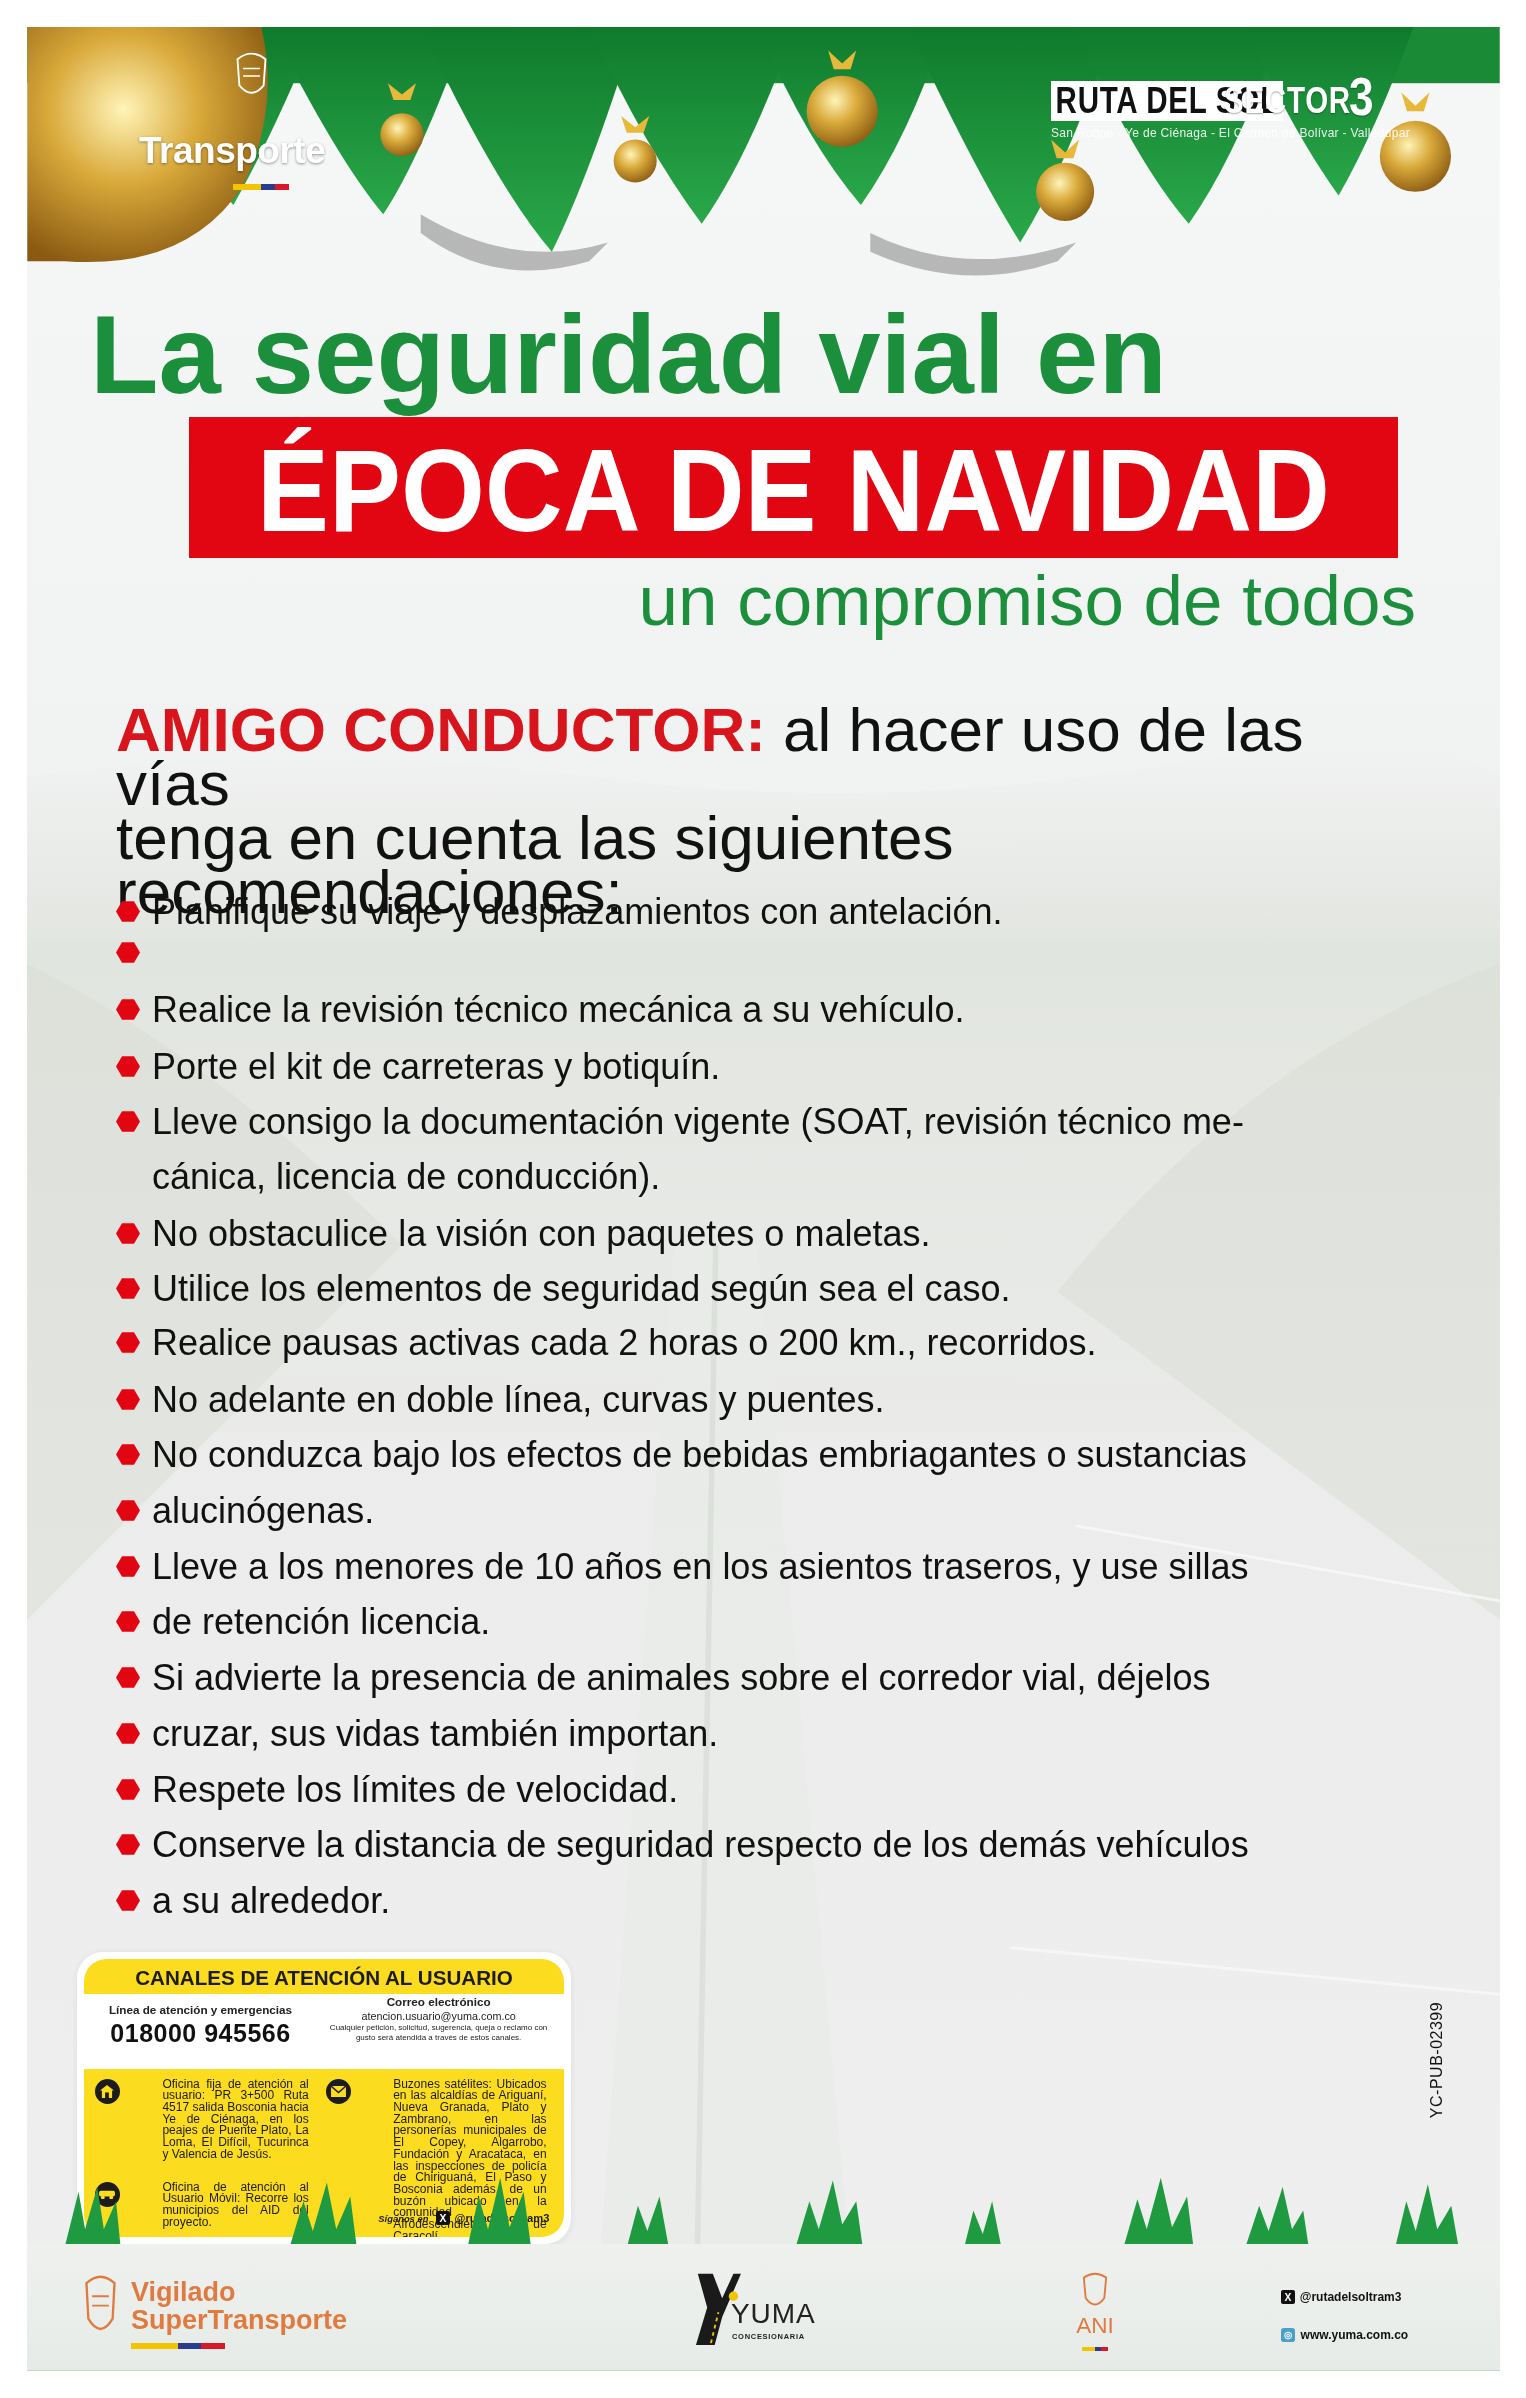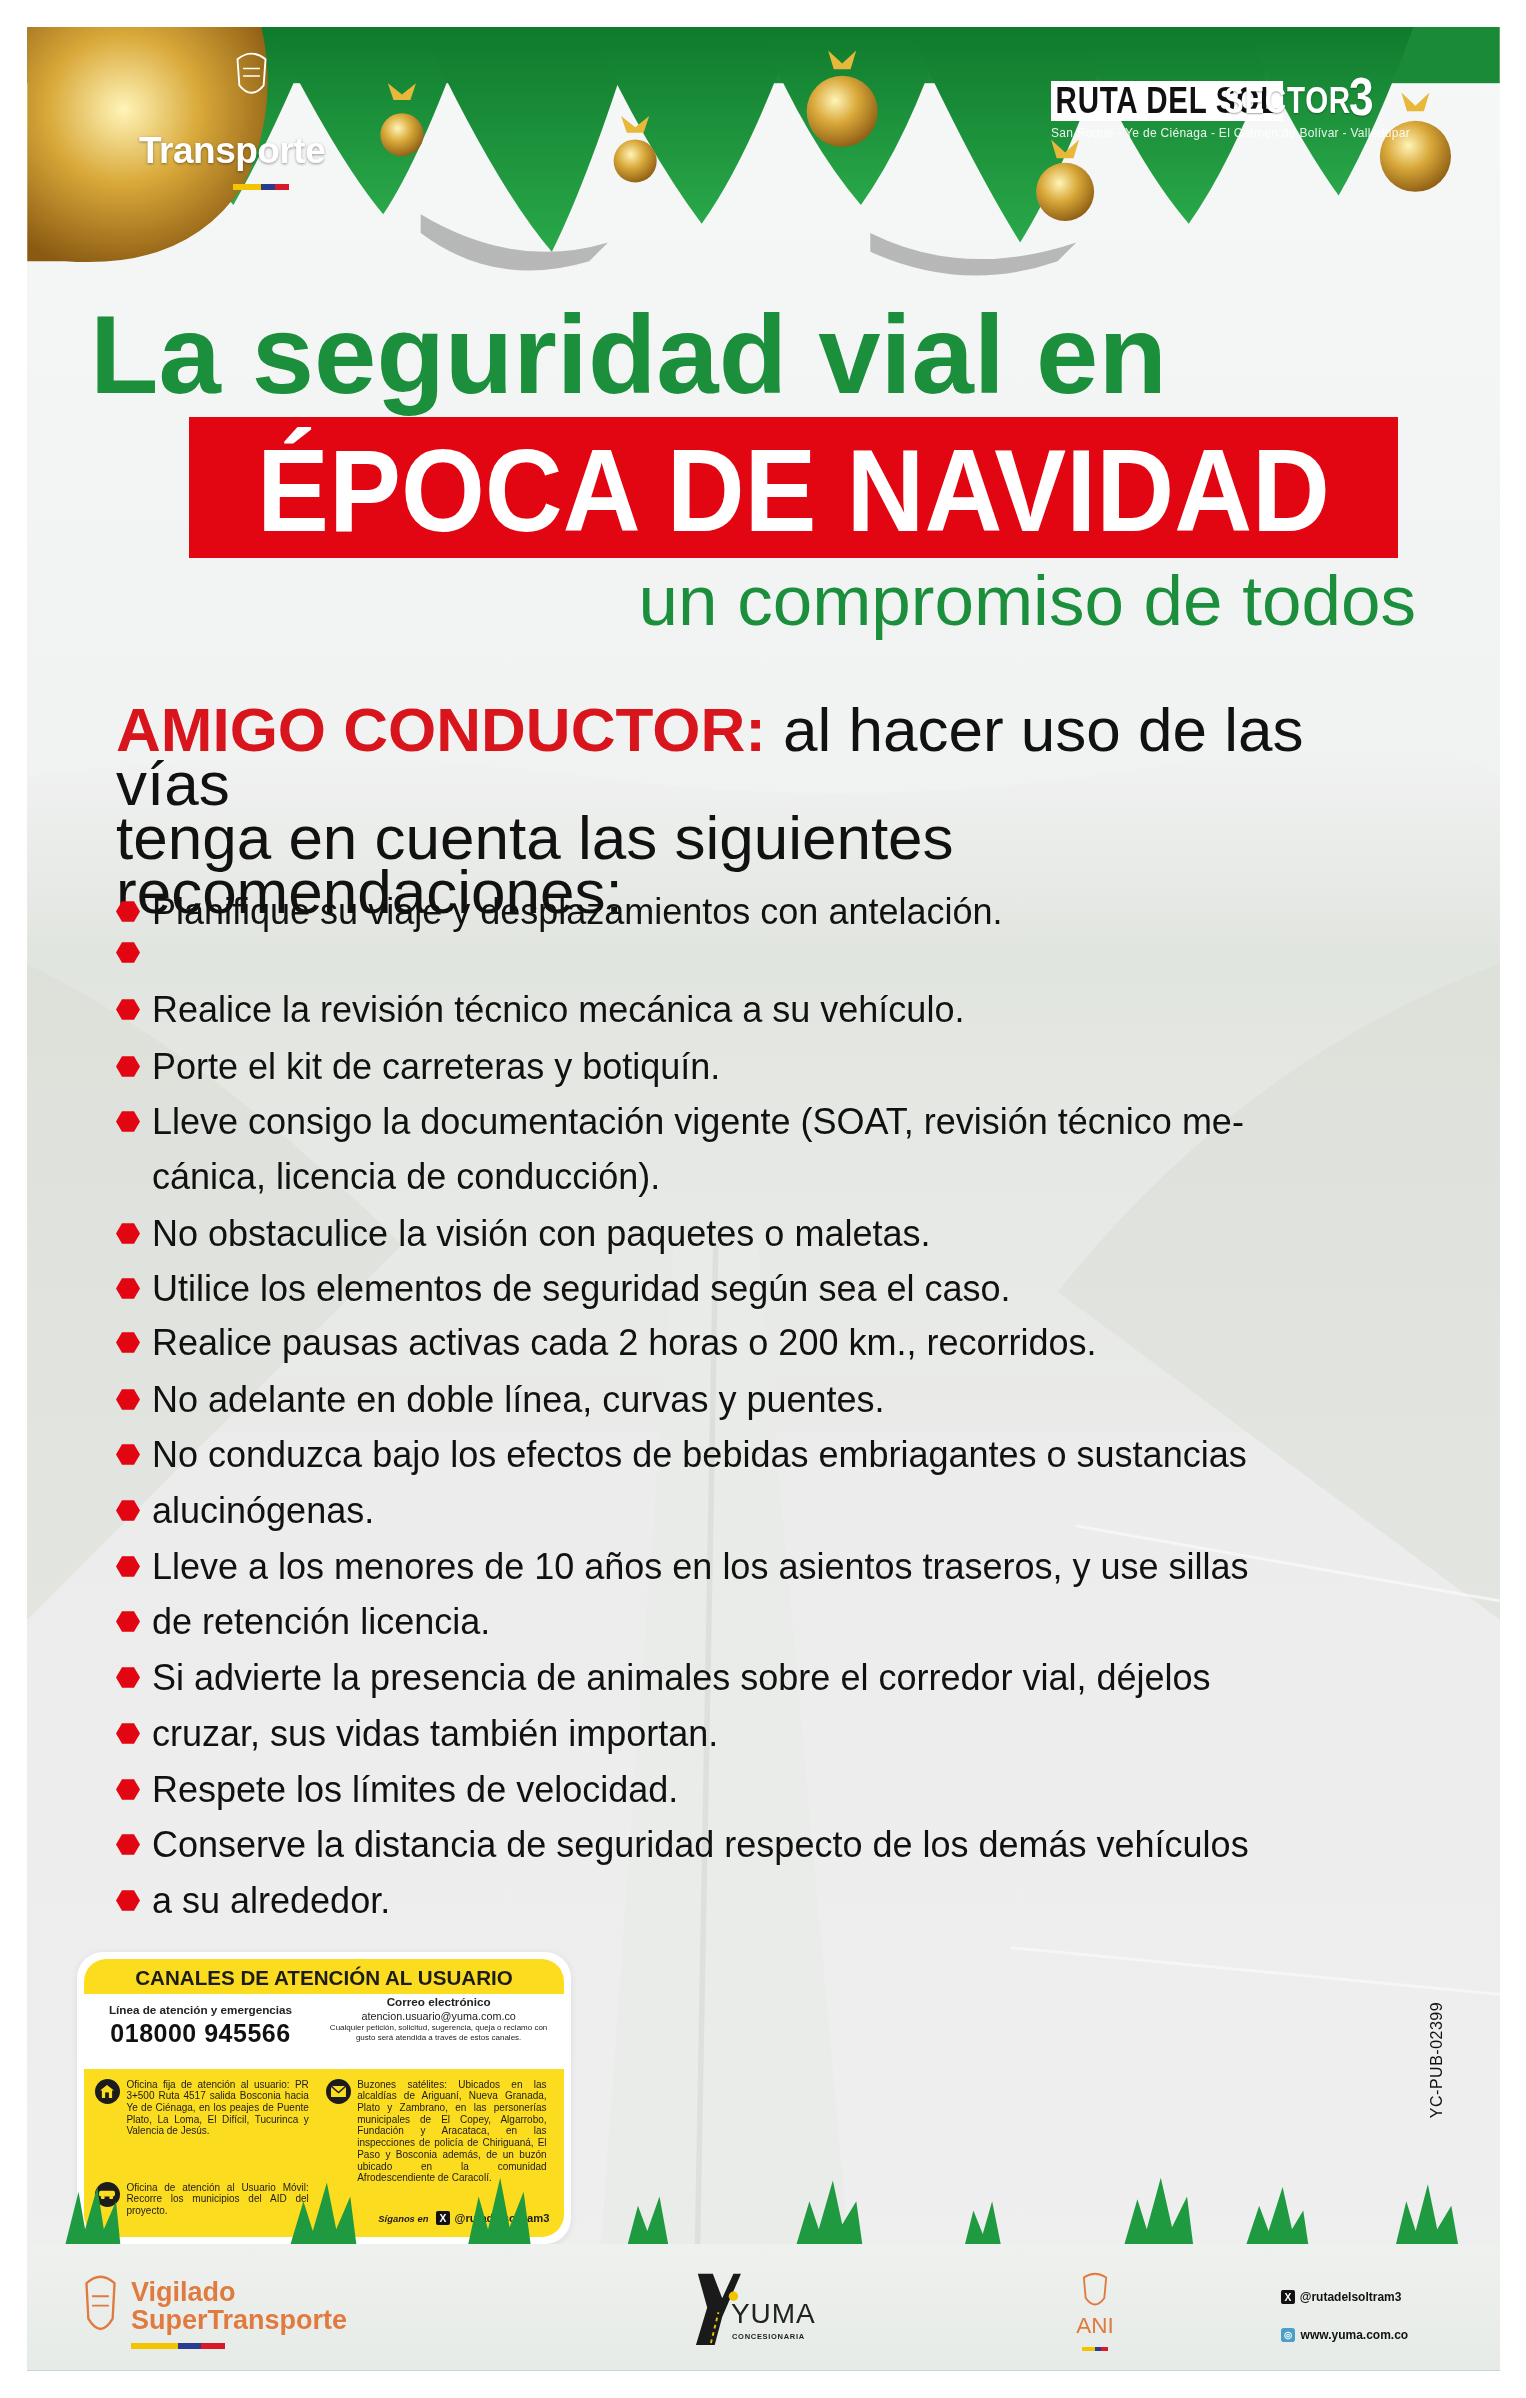--- a/index.html
+++ b/index.html
@@ -115,21 +115,21 @@
   .svc-col-right { position: absolute; left: 245px; top: 0; width: 220px; text-align: center; }
   .svc-mail-label { font-size: 11.7px; font-weight: 700; color: #222; line-height: 15px; }
   .svc-mail { font-size: 10.8px; color: #222; line-height: 14px; }
   .svc-mail-note { font-size: 8px; color: #222; line-height: 10.3px; }
 
   .svc-item { position: absolute; display: flex; align-items: flex-start; }
   .svc-icon {
     width: 25px; height: 25px; border-radius: 50%; background: #1c1c1c; flex: 0 0 25px;
     display: flex; align-items: center; justify-content: center; margin-right: 6.6px;
   }
-  .svc-item-text { font-size: 10px; line-height: 11.7px; color: #1c1c1c; text-align: justify; }
+  .svc-item-text { font-size: 12px; line-height: 11.7px; color: #1c1c1c; text-align: justify; margin-left: 36px; }
   .svc-follow {
     position: absolute; right: 15px; bottom: 11.2px; display: flex; align-items: center;
     font-size: 10.3px; color: #1c1c1c;
   }
   .svc-follow .lbl { font-style: italic; font-weight: 700; margin-right: 7.5px; font-size: 9.4px; }
   .xbox {
     width: 14px; height: 14px; background: #111; color: #fff; font-size: 10.3px; font-weight: 700;
     display: inline-flex; align-items: center; justify-content: center; margin-right: 4.7px; border-radius: 1.9px;
   }
   .svc-follow .handle { font-weight: 700; font-size: 11.2px; }

